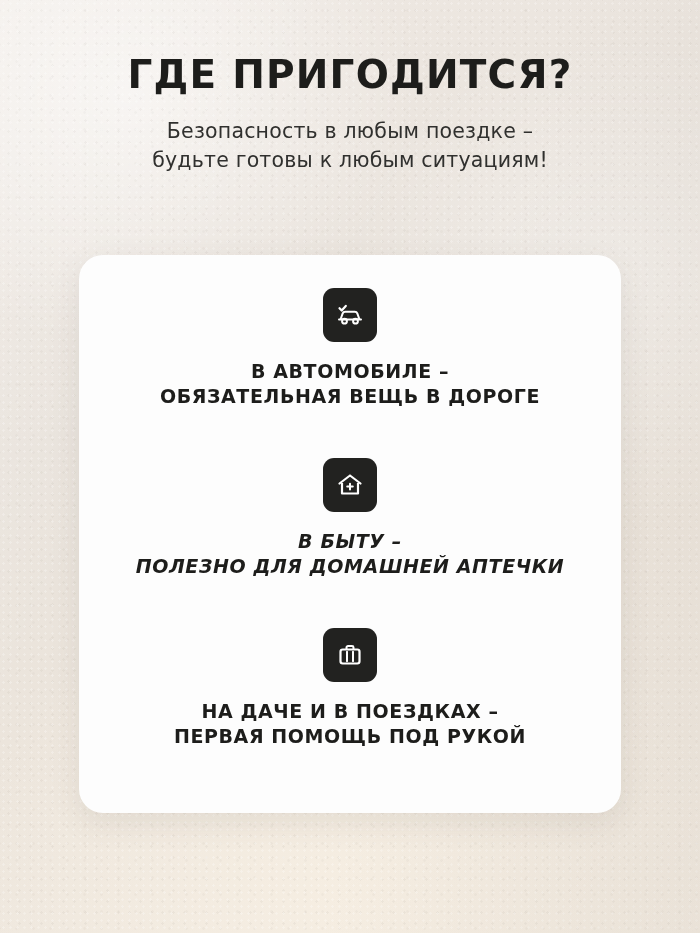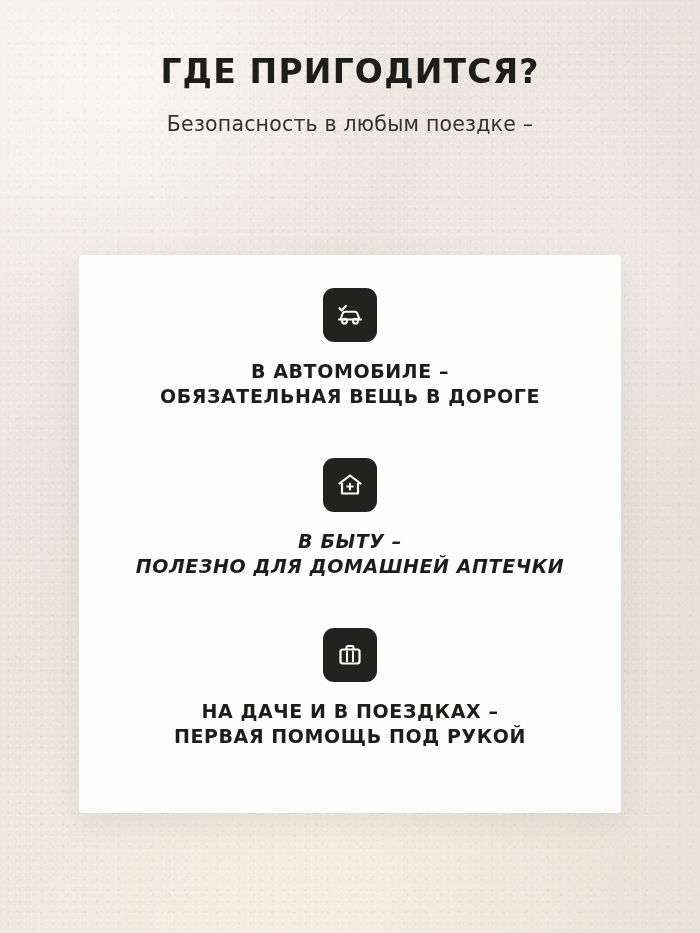--- a/index.html
+++ b/index.html
@@ -51,21 +51,21 @@
 
   .content {
     position: relative;
     z-index: 2;
   }
 
   .title {
     margin: 0;
     padding-top: 54px;
     text-align: center;
-    font-size: 33px;
+    font-size: 39px;
     line-height: 1.1;
     font-weight: 700;
     letter-spacing: 1.2px;
     color: #1d1d1b;
   }
 
   .subtitle {
     margin: 20px auto 0;
     width: 520px;
     text-align: center;
@@ -79,21 +79,21 @@
     display: block;
   }
 
   .card {
     position: absolute;
     left: 79px;
     top: 255px;
     width: 542px;
     height: 558px;
     background: #fdfdfd;
-    border-radius: 4px;
+    border-radius: 24px;
     box-shadow: 0 10px 30px rgba(90,80,70,.10);
     z-index: 3;
   }
 
   .feature {
     position: absolute;
     left: 0;
     width: 542px;
     text-align: center;
   }
@@ -128,20 +128,21 @@
 </head>
 <body>
 
 <div class="poster">
   <div class="content">
 
     <h1 class="title">ГДЕ ПРИГОДИТСЯ?</h1>
 
     <p class="subtitle">
       <span>Безопасность в любым поездке –</span>
+      <span>будьте готовы к любым ситуациям!</span>
     </p>
 
     <div class="card">
 
       <div class="feature f1">
         <div class="icon-box">
           <svg width="32" height="32" viewBox="0 0 32 32" aria-hidden="true">
             <path d="M5 20.5h22" stroke="#ffffff" stroke-width="2" stroke-linecap="round" fill="none"></path>
             <path d="M6.5 20.5l2.2-6.1a2.6 2.6 0 0 1 2.4-1.7h9.8a2.6 2.6 0 0 1 2.4 1.7l2.2 6.1" stroke="#ffffff" stroke-width="2" stroke-linejoin="round" fill="none"></path>
             <circle cx="10.5" cy="22.2" r="2.4" stroke="#ffffff" stroke-width="2" fill="none"></circle>

